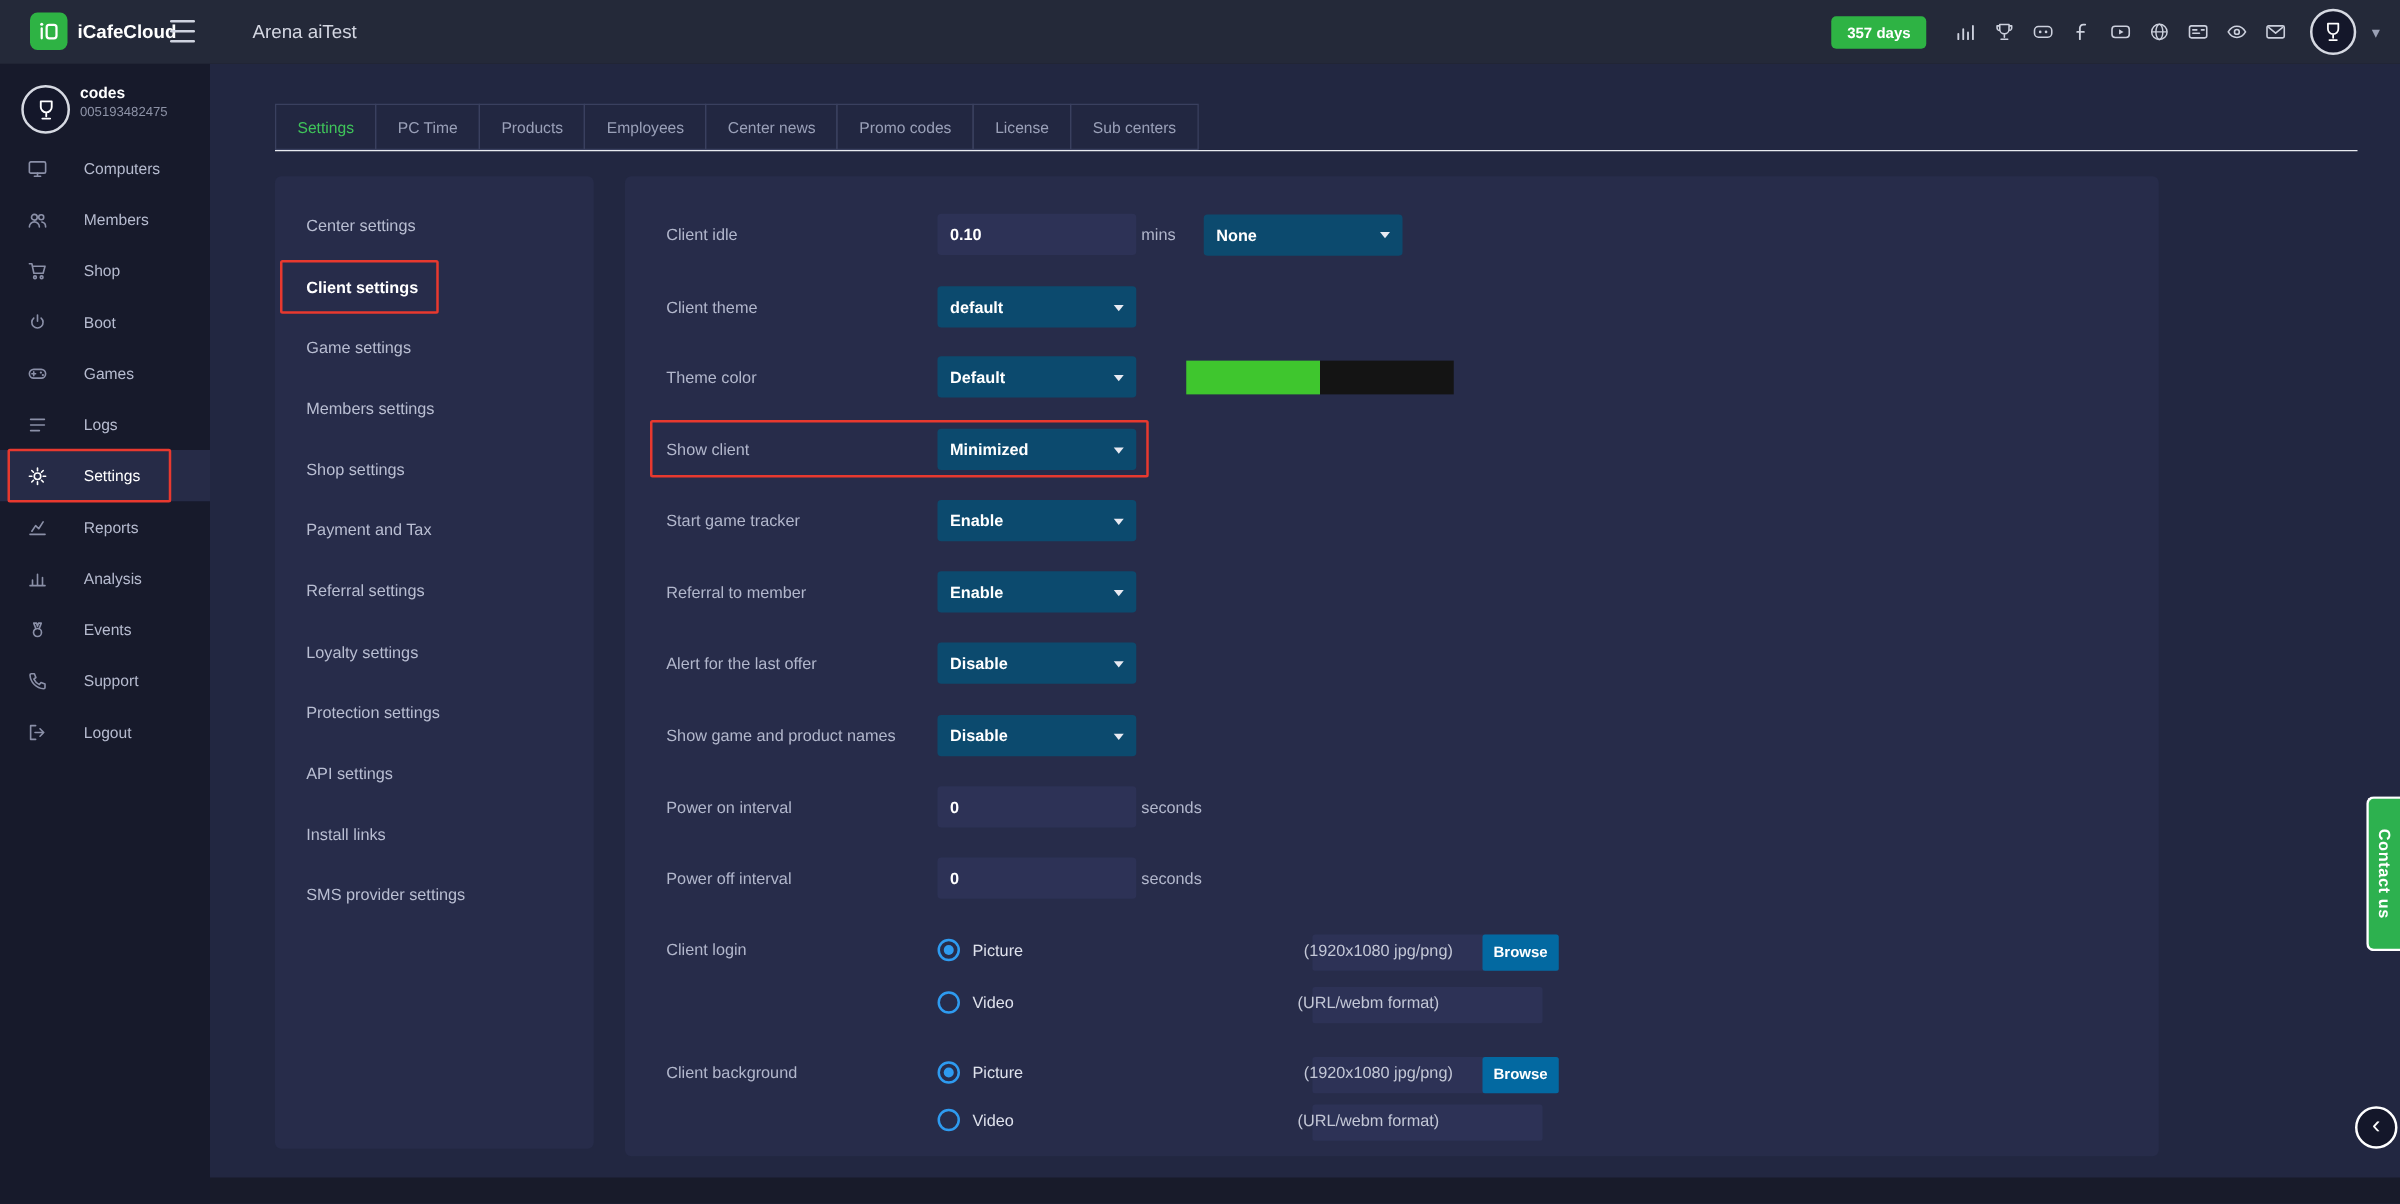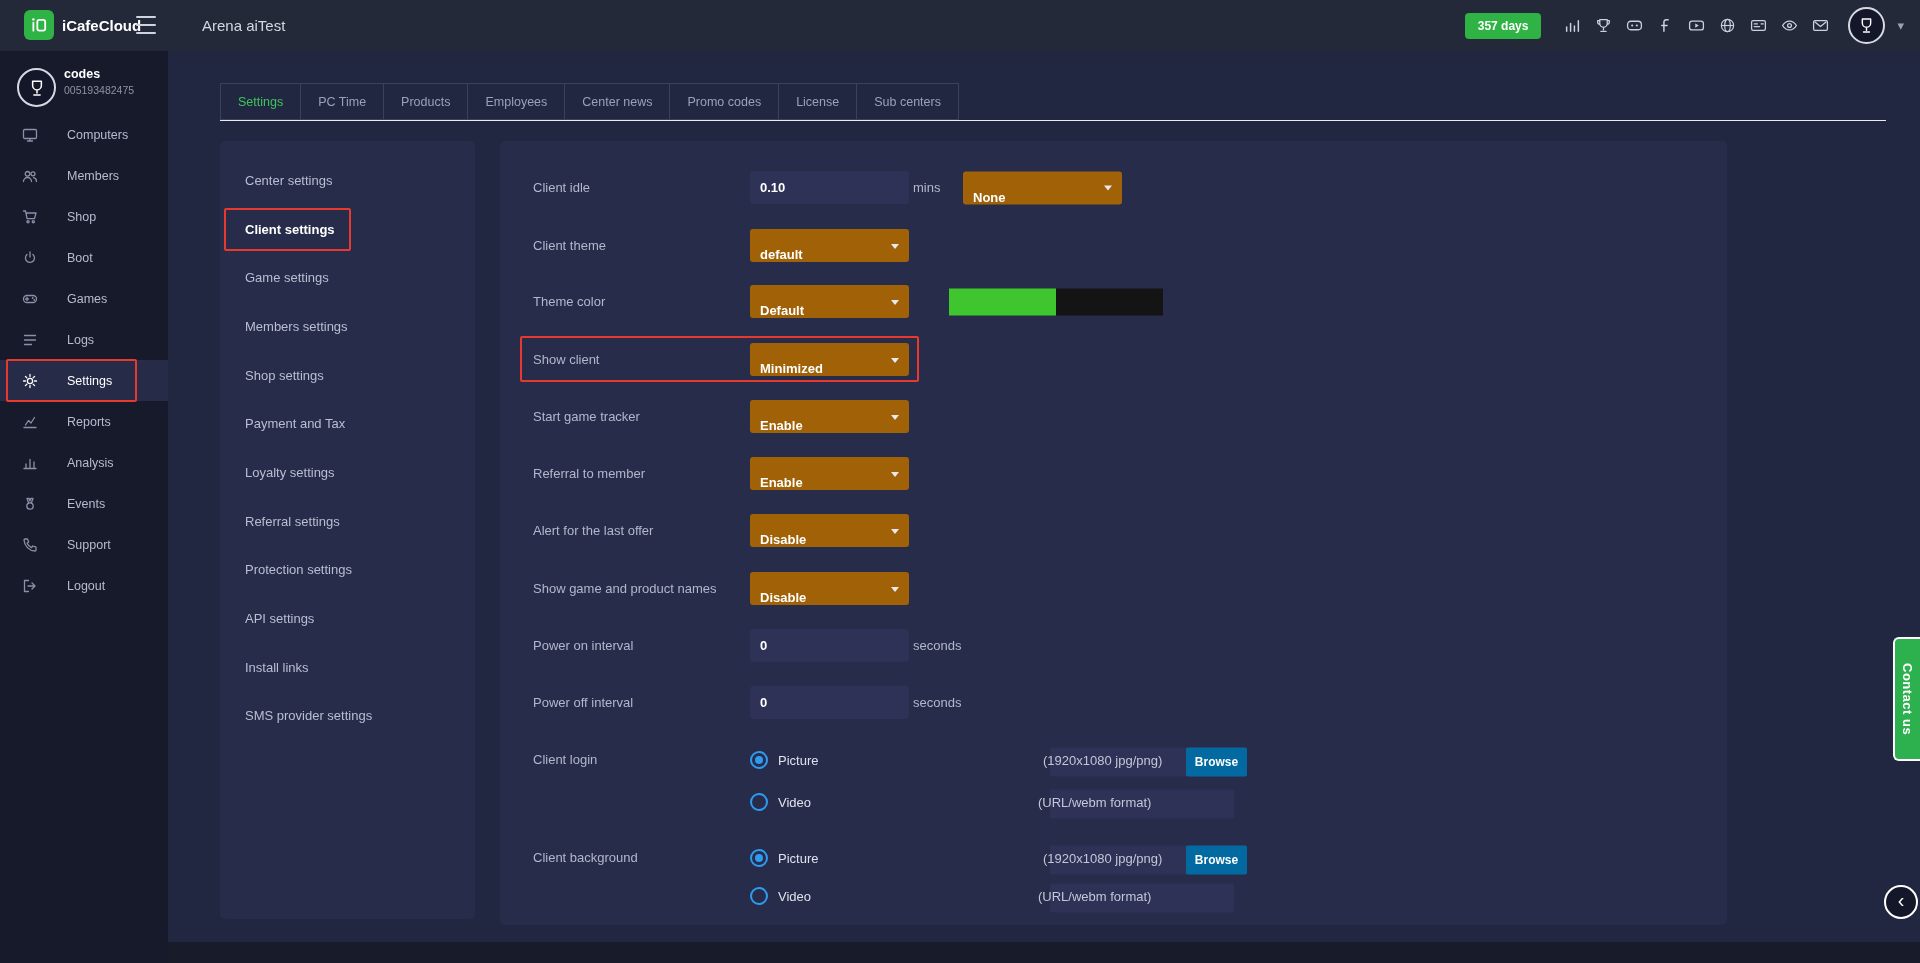--- a/index.html
+++ b/index.html
@@ -42,21 +42,21 @@
 
   .submenu-card{position:absolute;left:52px;top:90px;width:255px;height:778px;background:#272c4a;border-radius:5px;padding-top:15px}
   .sm-item{height:48.7px;display:flex;align-items:center;padding-left:25px;color:#b9bed2;font-size:13px;cursor:pointer}
   .sm-item.active{color:#fff;font-weight:700}
 
   .panel{position:absolute;left:332px;top:90px;width:1227px;height:784px;background:#272c4a;border-radius:5px}
   .frow{position:absolute;left:33px;right:20px;height:33px;display:flex;align-items:center}
   .flabel{width:217px;font-size:13px;color:#b2b7cc;flex:none}
   .tinput{width:159px;height:33px;background:#2d3256;border:0;outline:none;border-radius:3px;color:#fff;font-weight:700;font-size:13px;padding:0 10px;font-family:inherit;flex:none}
   .suffix{margin-left:4px;font-size:13px;color:#b2b7cc}
-  .dd{width:159px;height:33px;background:#a16207;border-radius:3px;color:#fff;font-size:13px;font-weight:700;padding:0 26px 0 10px;display:flex;align-items:flex-end;position:relative;cursor:pointer;flex:none}
+  .dd{width:159px;height:33px;background:#0c4a6e;border-radius:3px;color:#fff;font-size:13px;font-weight:700;padding:0 26px 0 10px;display:flex;align-items:center;position:relative;cursor:pointer;flex:none}
   .chev-dn{position:absolute;right:10px;top:50%;margin-top:-2px;width:0;height:0;border-left:4.5px solid transparent;border-right:4.5px solid transparent;border-top:5.5px solid #e8eaf2}
   .at{position:absolute;top:50%;transform:translateY(-50%)}
   .swatch{display:flex;height:27px;width:214px}
   .sw-green{width:107px;background:#3fc62e}
   .sw-black{width:107px;background:#141414}
   .radio{width:18px;height:18px;border:2px solid #2e9bf0;border-radius:50%;display:flex;align-items:center;justify-content:center;cursor:pointer;flex:none}
   .radio.checked i{width:8px;height:8px;background:#2e9bf0;border-radius:50%}
   .rlabel{font-size:13px;color:#dfe2ec}
   .file-wrap{position:relative;height:29px}
   .finput{width:100%;height:100%;background:#2d3256;border:0;outline:none;border-radius:2px;color:#fff;font-size:12px;padding:0 8px;font-family:inherit}
@@ -294,22 +294,22 @@
       <div class="tab">Sub centers</div>
     </div>
 
     <div class="submenu-card" style="position:absolute">
       <div class="sm-item">Center settings</div>
       <div class="sm-item active">Client settings</div>
       <div class="sm-item">Game settings</div>
       <div class="sm-item">Members settings</div>
       <div class="sm-item">Shop settings</div>
       <div class="sm-item">Payment and Tax</div>
+      <div class="sm-item">Referral settings</div>
       <div class="sm-item">Loyalty settings</div>
-      <div class="sm-item">Referral settings</div>
       <div class="sm-item">Protection settings</div>
       <div class="sm-item">API settings</div>
       <div class="sm-item">Install links</div>
       <div class="sm-item">SMS provider settings</div>
       <div class="red-frame" style="left:4px;top:67px;width:127px;height:43px"></div>
     </div>
 
     <div class="panel">
 
       <div class="frow" style="top:30px">

